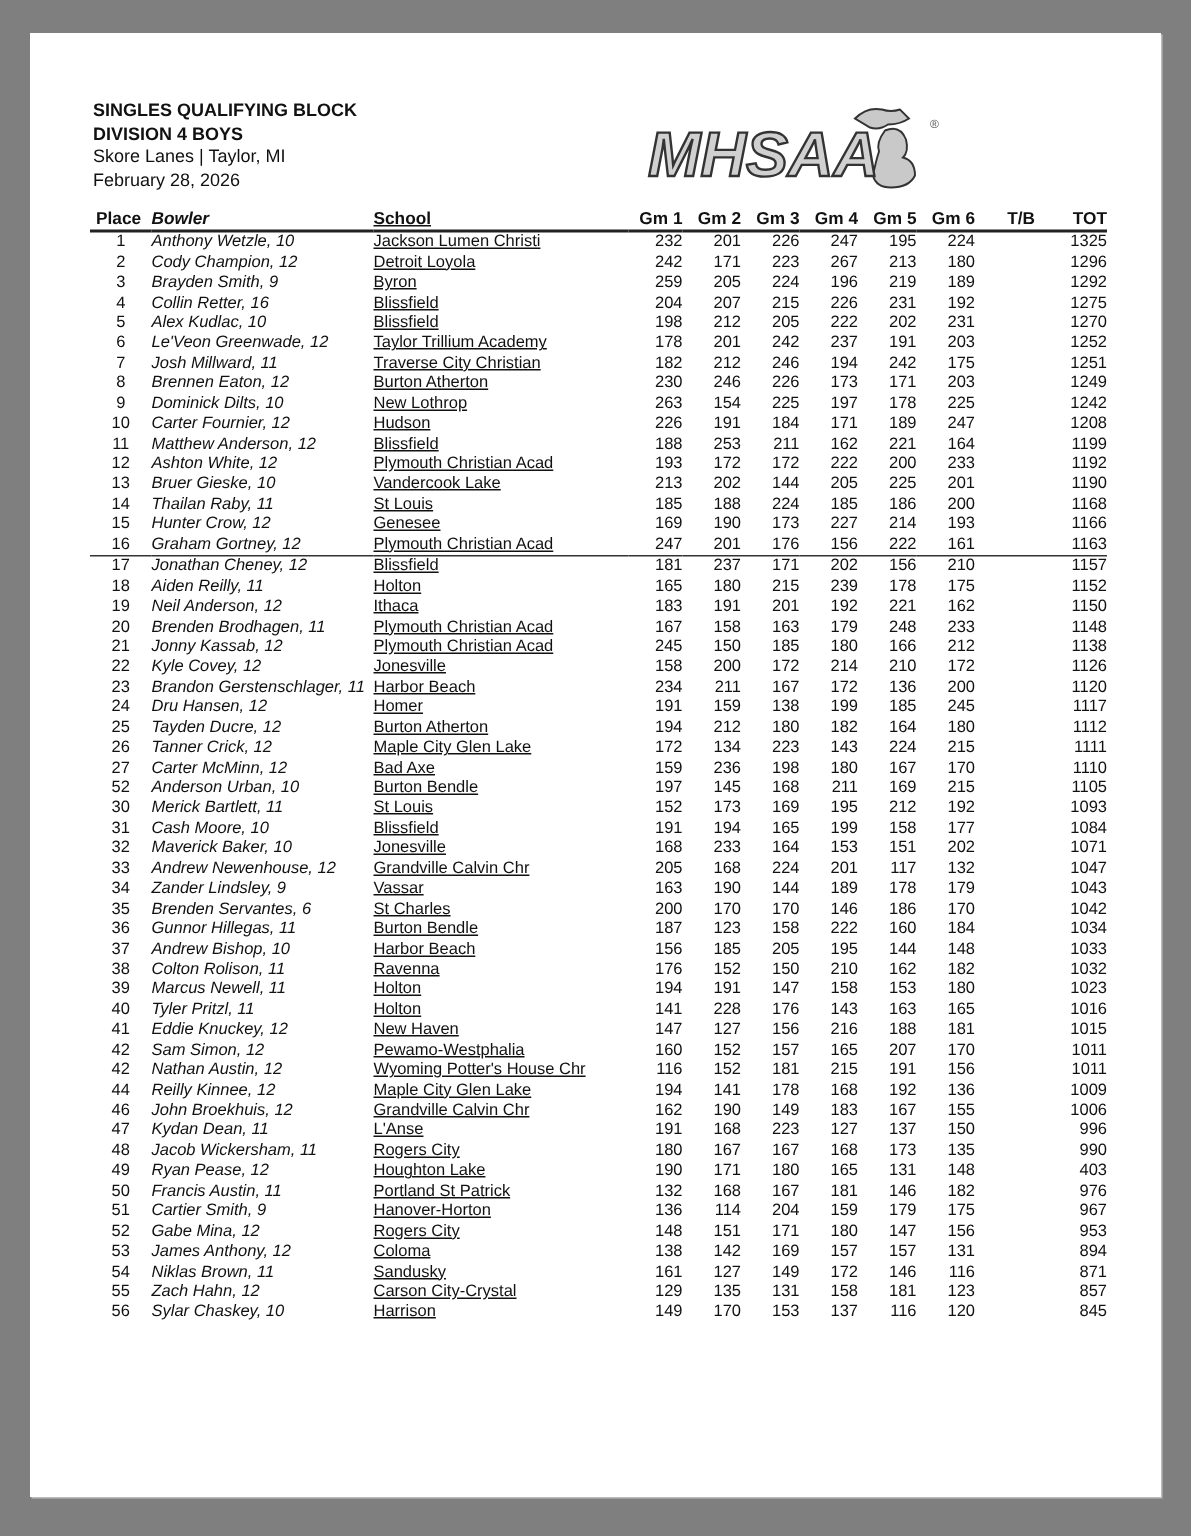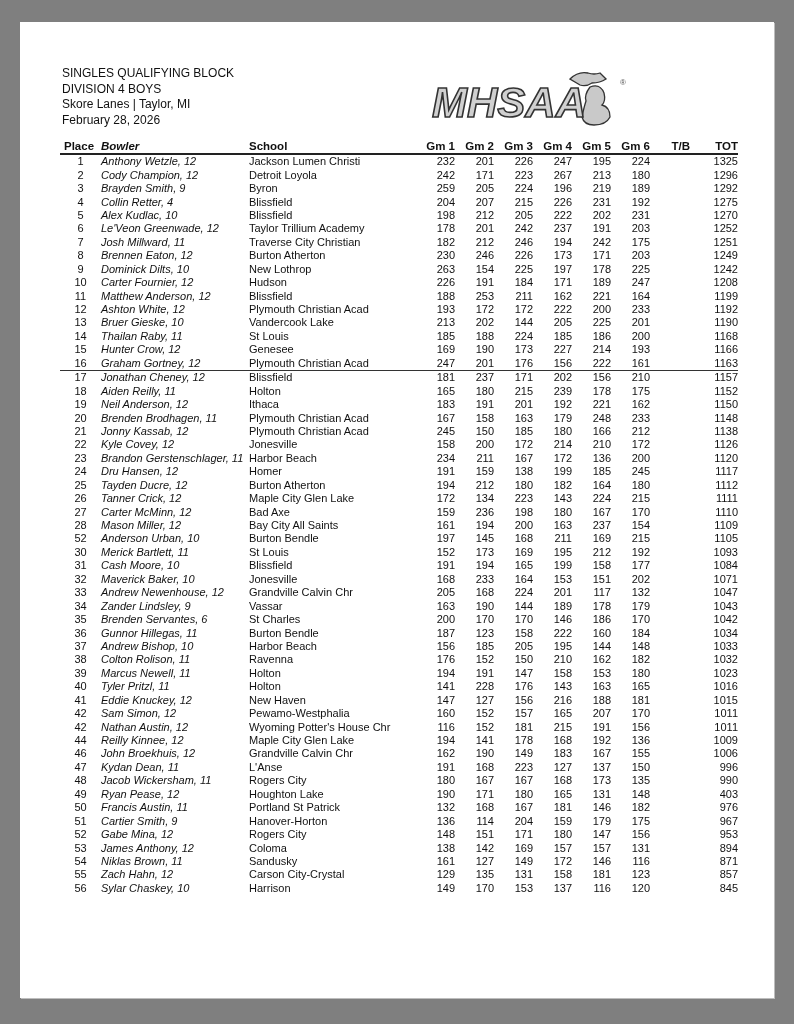--- a/index.html
+++ b/index.html
@@ -5,32 +5,32 @@
   html, body { margin:0; padding:0; }
   body {
     width:794px; height:1024px; background:#7f7f7f; position:relative; overflow:hidden;
     font-family:"Liberation Sans", sans-serif; color:#111;
   }
   .page {
     position:absolute; left:20px; top:22px; width:754px; height:976px; background:#fff;
     box-shadow: 1px 1px 0 #bdbdbd;
   }
   .hdr { position:absolute; left:42px; top:44px; font-size:12px; line-height:15.5px; }
-  .hdr .b { font-weight:normal; }
+  .hdr .b { font-weight:bold; }
   .logo { position:absolute; left:410px; top:45px; width:200px; height:60px; }
   .reg { position:absolute; left:600px; top:56px; font-size:8px; color:#555; }
   table {
     position:absolute; left:40px; top:117px; border-collapse:collapse;
     font-size:11px; table-layout:fixed;
   }
   th { font-weight:bold; font-size:11.5px; height:14px; padding:0; text-align:left; white-space:nowrap; border-bottom:2px solid #222; }
   td { height:13.45px; padding:0; white-space:nowrap; line-height:13px; }
   .c-place { width:37px; text-align:center; }
   .c-bowler { width:148px;font-style:italic; }
-  .c-school { width:170px; }
+  .c-school { width:170px;text-decoration:underline; }
   .c-g { width:39px; text-align:right; }
   .c-g1 { width:36px; }
   .c-tb { width:40px; text-align:right; }
   .c-tot { width:48px; text-align:right; }
   th.c-place { text-align:left; padding-left:4px; }
   th.c-g, th.c-tb, th.c-tot { text-align:right; }
   tr.cut td { border-bottom:1.5px solid #333; }
 </style>
 </head>
 <body>
@@ -64,21 +64,21 @@
         <th class="c-g">Gm 4</th>
         <th class="c-g">Gm 5</th>
         <th class="c-g">Gm 6</th>
         <th class="c-tb">T/B</th>
         <th class="c-tot">TOT</th>
       </tr>
     </thead>
     <tbody id="rows">
         <tr>
           <td class="c-place">1</td>
-          <td class="c-bowler">Anthony Wetzle, 12</td>
+          <td class="c-bowler">Anthony Wetzle, 10</td>
           <td class="c-school">Jackson Lumen Christi</td>
           <td class="c-g c-g1">232</td>
           <td class="c-g">201</td>
           <td class="c-g">226</td>
           <td class="c-g">247</td>
           <td class="c-g">195</td>
           <td class="c-g">224</td>
           <td class="c-tb"></td>
           <td class="c-tot">1325</td>
         </tr>
@@ -103,21 +103,21 @@
           <td class="c-g">205</td>
           <td class="c-g">224</td>
           <td class="c-g">196</td>
           <td class="c-g">219</td>
           <td class="c-g">189</td>
           <td class="c-tb"></td>
           <td class="c-tot">1292</td>
         </tr>
         <tr>
           <td class="c-place">4</td>
-          <td class="c-bowler">Collin Retter, 4</td>
+          <td class="c-bowler">Collin Retter, 16</td>
           <td class="c-school">Blissfield</td>
           <td class="c-g c-g1">204</td>
           <td class="c-g">207</td>
           <td class="c-g">215</td>
           <td class="c-g">226</td>
           <td class="c-g">231</td>
           <td class="c-g">192</td>
           <td class="c-tb"></td>
           <td class="c-tot">1275</td>
         </tr>
@@ -414,33 +414,20 @@
           <td class="c-g c-g1">159</td>
           <td class="c-g">236</td>
           <td class="c-g">198</td>
           <td class="c-g">180</td>
           <td class="c-g">167</td>
           <td class="c-g">170</td>
           <td class="c-tb"></td>
           <td class="c-tot">1110</td>
         </tr>
         <tr>
-          <td class="c-place">28</td>
-          <td class="c-bowler">Mason Miller, 12</td>
-          <td class="c-school">Bay City All Saints</td>
-          <td class="c-g c-g1">161</td>
-          <td class="c-g">194</td>
-          <td class="c-g">200</td>
-          <td class="c-g">163</td>
-          <td class="c-g">237</td>
-          <td class="c-g">154</td>
-          <td class="c-tb"></td>
-          <td class="c-tot">1109</td>
-        </tr>
-        <tr>
           <td class="c-place">52</td>
           <td class="c-bowler">Anderson Urban, 10</td>
           <td class="c-school">Burton Bendle</td>
           <td class="c-g c-g1">197</td>
           <td class="c-g">145</td>
           <td class="c-g">168</td>
           <td class="c-g">211</td>
           <td class="c-g">169</td>
           <td class="c-g">215</td>
           <td class="c-tb"></td>

